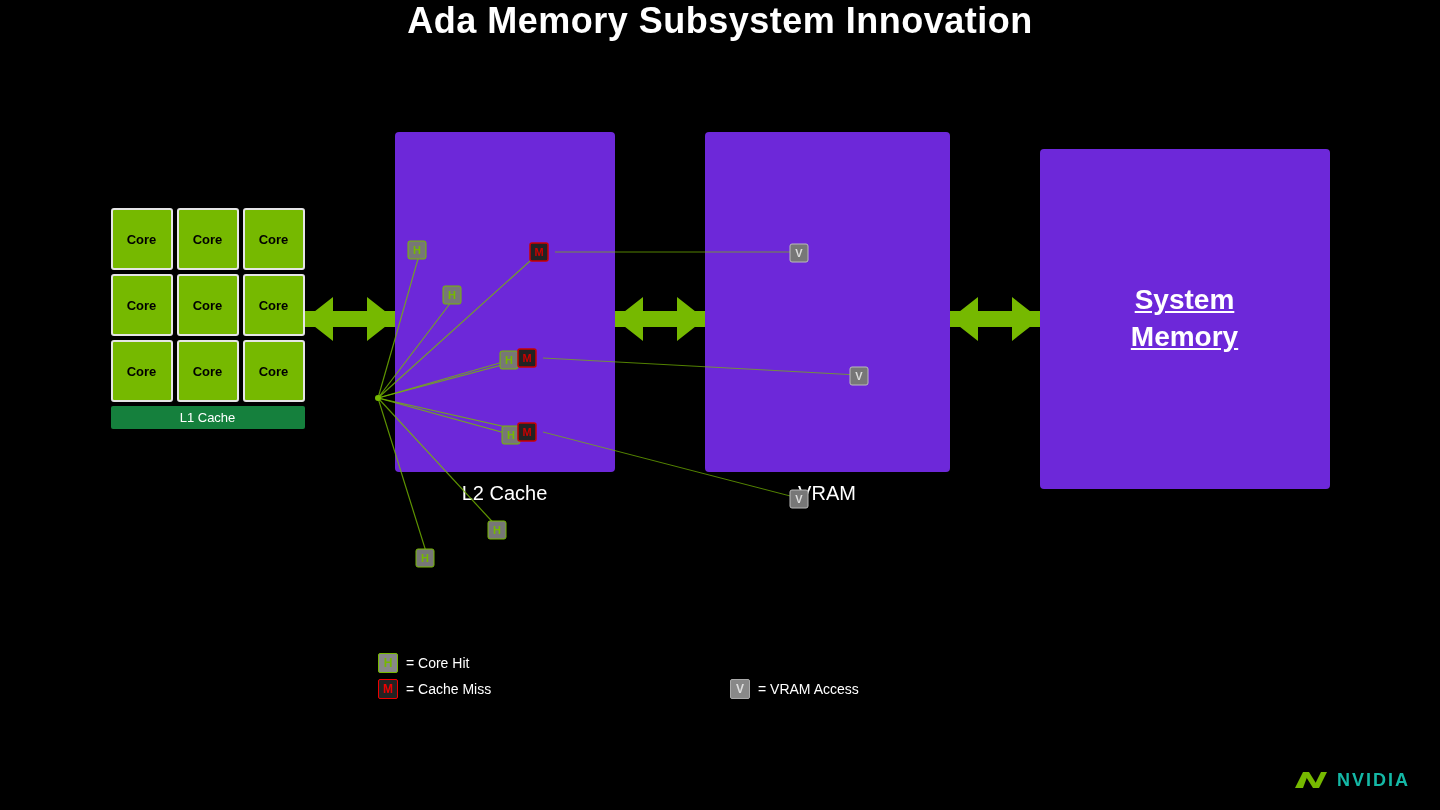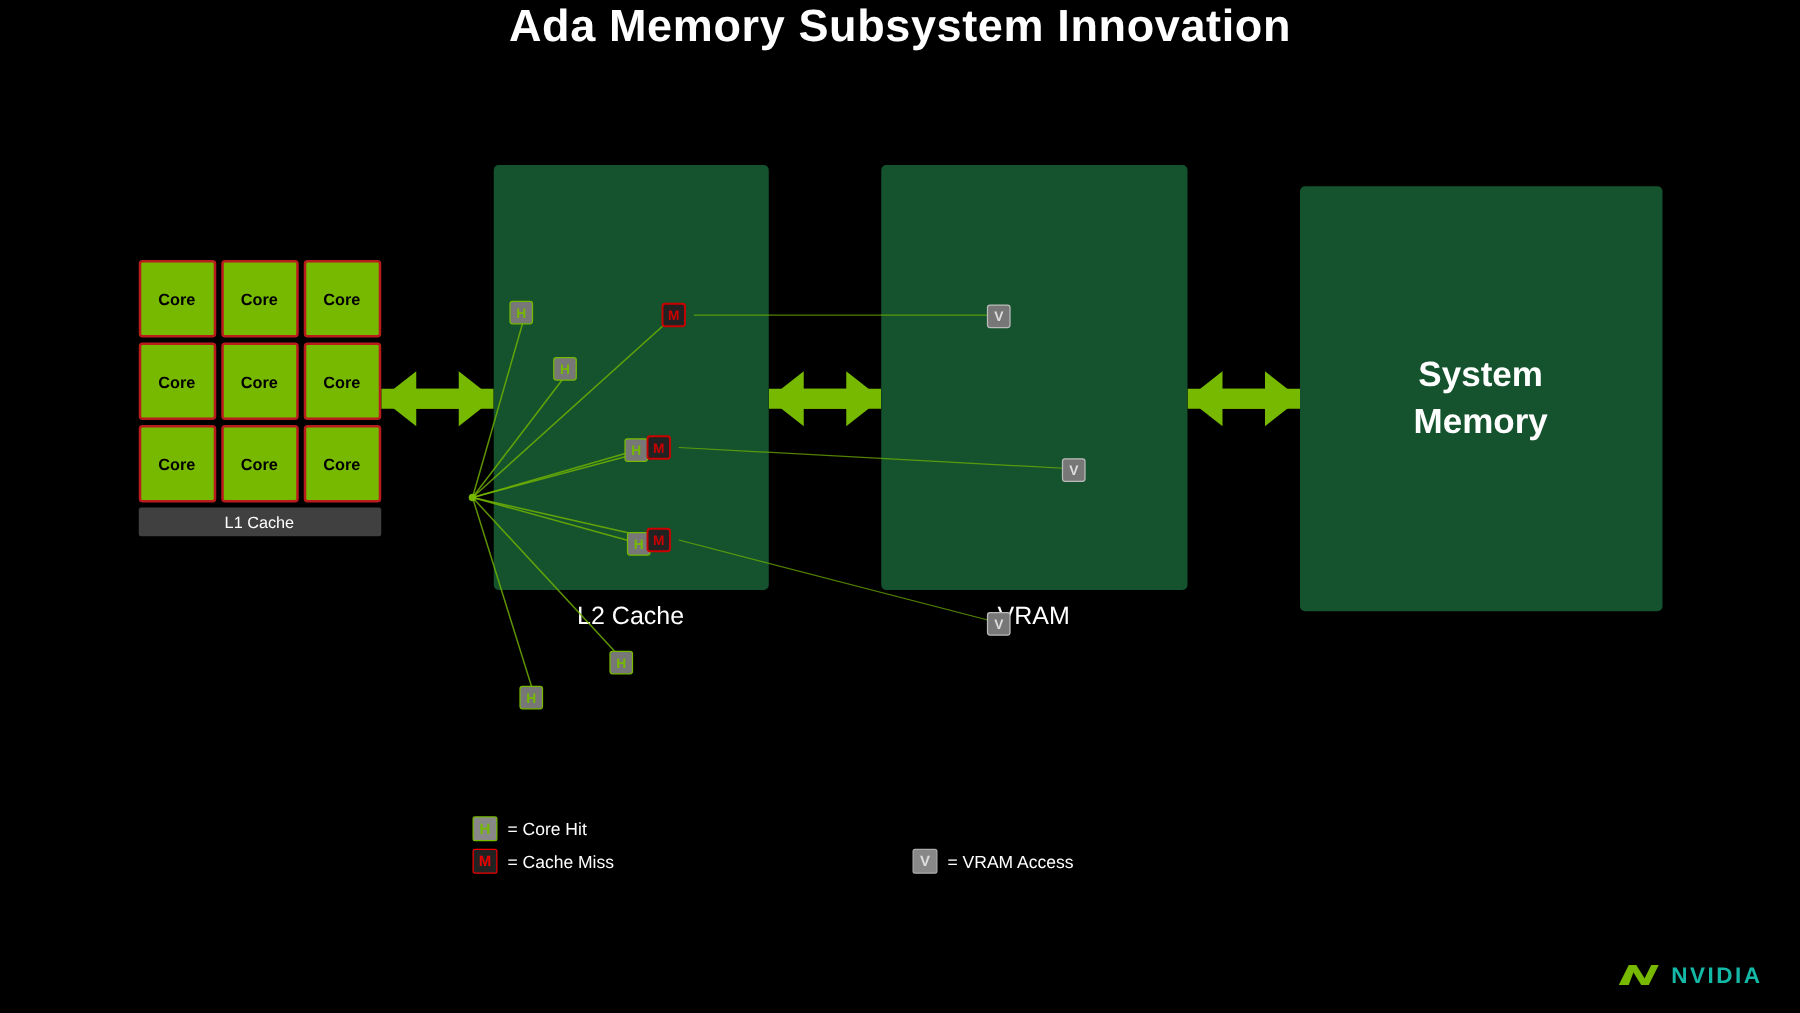--- a/index.html
+++ b/index.html
@@ -44,31 +44,31 @@
       align-items: center;
     }
     .cores-grid {
       display: grid;
       grid-template-columns: repeat(3, 62px);
       grid-template-rows: repeat(3, 62px);
       gap: 4px;
     }
     .core-cell {
       background: #76b900;
-      border: 2px solid #b91c1c;
+      border: 2px solid #e5e5e5;
       display: flex;
       align-items: center;
       justify-content: center;
       font-size: 13px;
       font-weight: bold;
       color: #000;
       border-radius: 3px;
     }
     .l1-label {
-      background: #404040;
+      background: #15803d;
       color: #fff;
       font-size: 13px;
       margin-top: 4px;
       padding: 4px 24px;
       text-align: center;
       border-radius: 2px;
       width: 100%;
     }
 
     
@@ -81,24 +81,25 @@
       justify-content: center;
       flex-shrink: 0;
     }
     .arrow-svg {
       width: 90px;
       height: 60px;
     }
 
     
     .cache-box {
-      background: #14532d;
+      background: #6d28d9;
       border-radius: 4px;
       position: relative;
       flex-shrink: 0;
+      text-decoration: underline;
     }
 
     .l2-box {
       width: 220px;
       height: 340px;
     }
 
     .vram-box {
       width: 245px;
       height: 340px;

